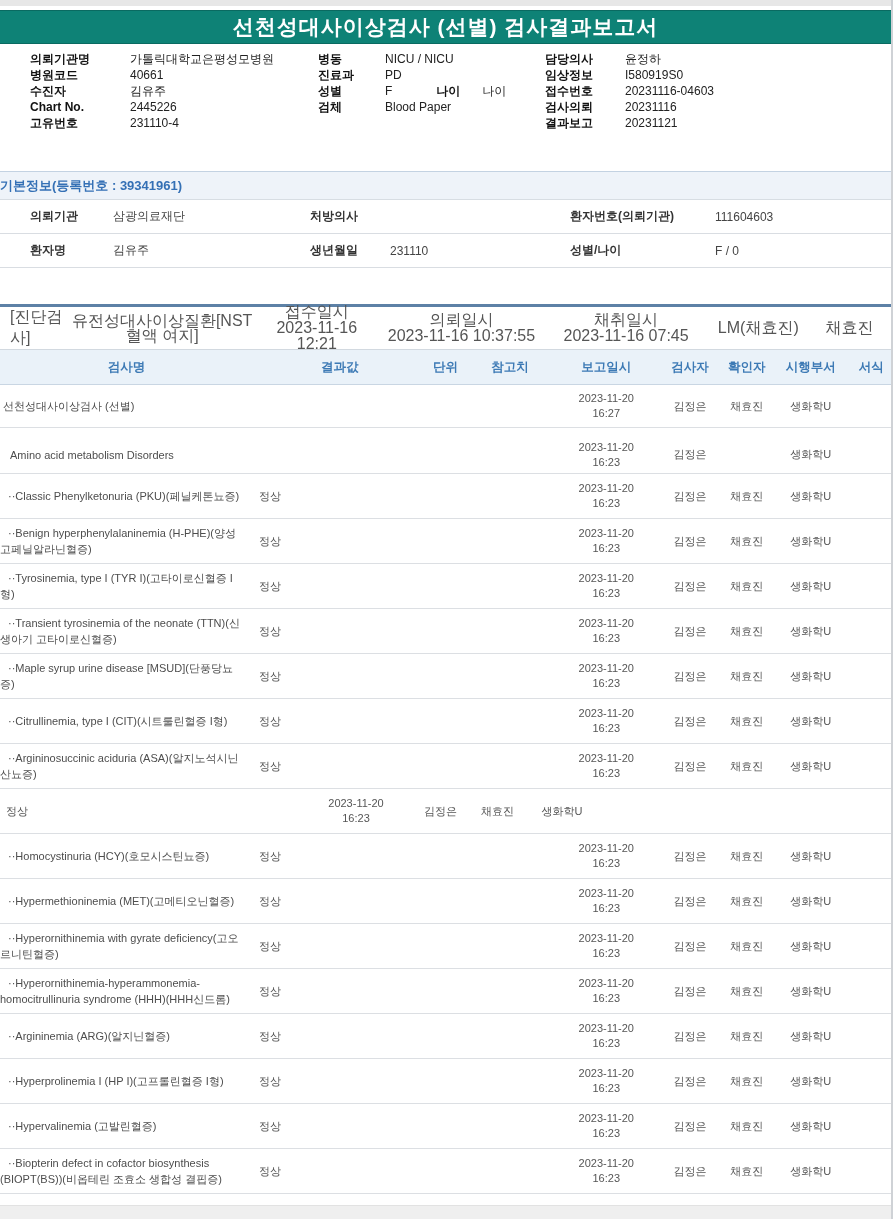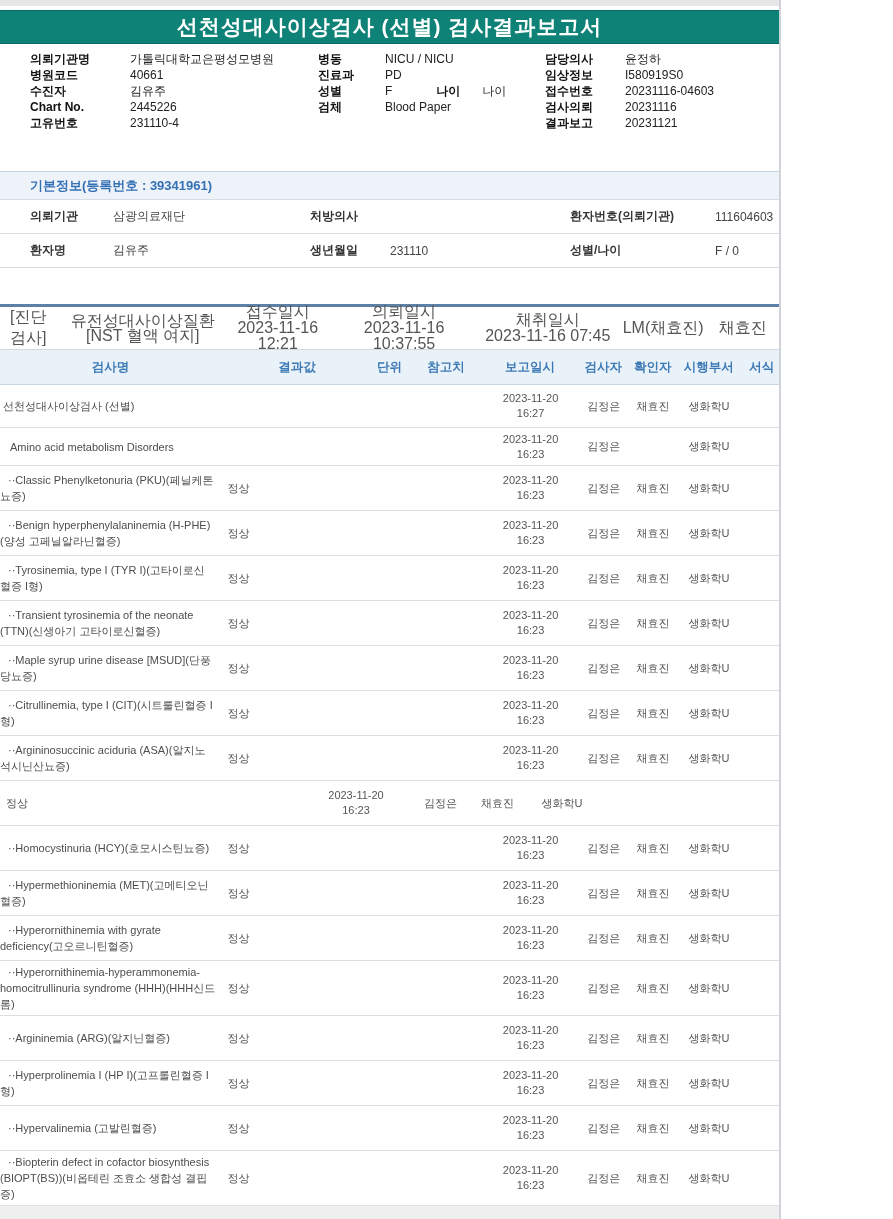--- a/index.html
+++ b/index.html
@@ -1,19 +1,19 @@
 <!DOCTYPE html>
 <html><head>
 <meta charset="utf-8">
 <style>
   * { margin:0; padding:0; box-sizing:border-box; }
   html,body { background:#fff; }
   body { width:893px; height:1219px; overflow:hidden;
          font-family:"Liberation Sans","DejaVu Sans",sans-serif; }
-  .page { position:relative; width:781px; height:1219px; background:#fff;
+  .page { position:relative; width:893px; height:1219px; background:#fff;
           border-right:2px solid #cfd2d6; overflow:hidden; }
 
   
   .top-strip { height:6px; background:#e7e7e7; }
   .title-gap { height:4px; background:#fff; }
   .title-bar { height:34px; background:#0e8276; border-top:1px solid #0a6a61;
                border-bottom:1px solid #0a6a61; color:#fff; font-weight:bold;
                font-size:21px; text-align:center; line-height:32px; letter-spacing:1px; }
 
   
@@ -27,21 +27,21 @@
   .left .hlabel { width:100px; }
   .middle .hlabel { width:67px; }
   .right .hlabel { width:80px; }
   .hvalue { color:#222; }
   .hlabel.extra { width:auto; margin-left:44px; }
   .hvalue.extra2 { margin-left:22px; }
 
   
   .section-title { height:29px; background:#eef3f9; border-top:1px solid #c3d2e2;
                    border-bottom:1px solid #d7dde3; color:#3470b5; font-weight:bold;
-                   font-size:13px; line-height:28px; padding-left:30px; }
+                   font-size:13px; line-height:28px; }
   .info-row { display:grid; grid-template-columns:83px 197px 80px 180px 145px 1fr;
               padding-left:30px; height:34px; align-items:center;
               border-bottom:1px solid #d9dde2; font-size:12px; }
   .info-label { font-weight:bold; color:#333; }
   .info-value { color:#444; }
 
   .pre-rule-gap { height:36px; background:#fff; }
   .steel-rule { height:3px; background:#5d81a6; }
 
   
@@ -57,21 +57,21 @@
   .diag-collector { width:83px; text-align:center; }
 
   
   .thead { display:flex; align-items:center; height:35px; background:#eaf2f9;
            border-bottom:1px solid #c9d6e3; color:#3d7ab5; font-weight:bold; font-size:12.5px; }
   .thead > div { text-align:center; }
   .rows { display:flex; flex-direction:column; }
   .trow { display:flex; align-items:center; min-height:45px;
           border-bottom:1px solid #dcdfe3; font-size:11px; color:#555; padding:3px 0; }
   .trow:first-child { min-height:43px; }
-  .trow:nth-child(2) { min-height:38px; }
+  .trow:nth-child(2) { min-height:38px;margin-top:8px; }
 
   .c-name{width:255px;} .c-result{width:175px;} .c-unit{width:38px;} .c-ref{width:92px;}
   .c-date{width:102px;} .c-tester{width:67px;} .c-verifier{width:47px;}
   .c-dept{width:82px;} .c-form{width:40px;}
 
   .cell-name { line-height:16px; padding-right:6px; color:#4d4d4d; }
   .cell-name.lvl0 { text-indent:3px; }
   .cell-name.lvl1 { text-indent:10px; }
   .cell-name.lvl2 { text-indent:8px; }
   .cell-result { padding-left:6px; }

